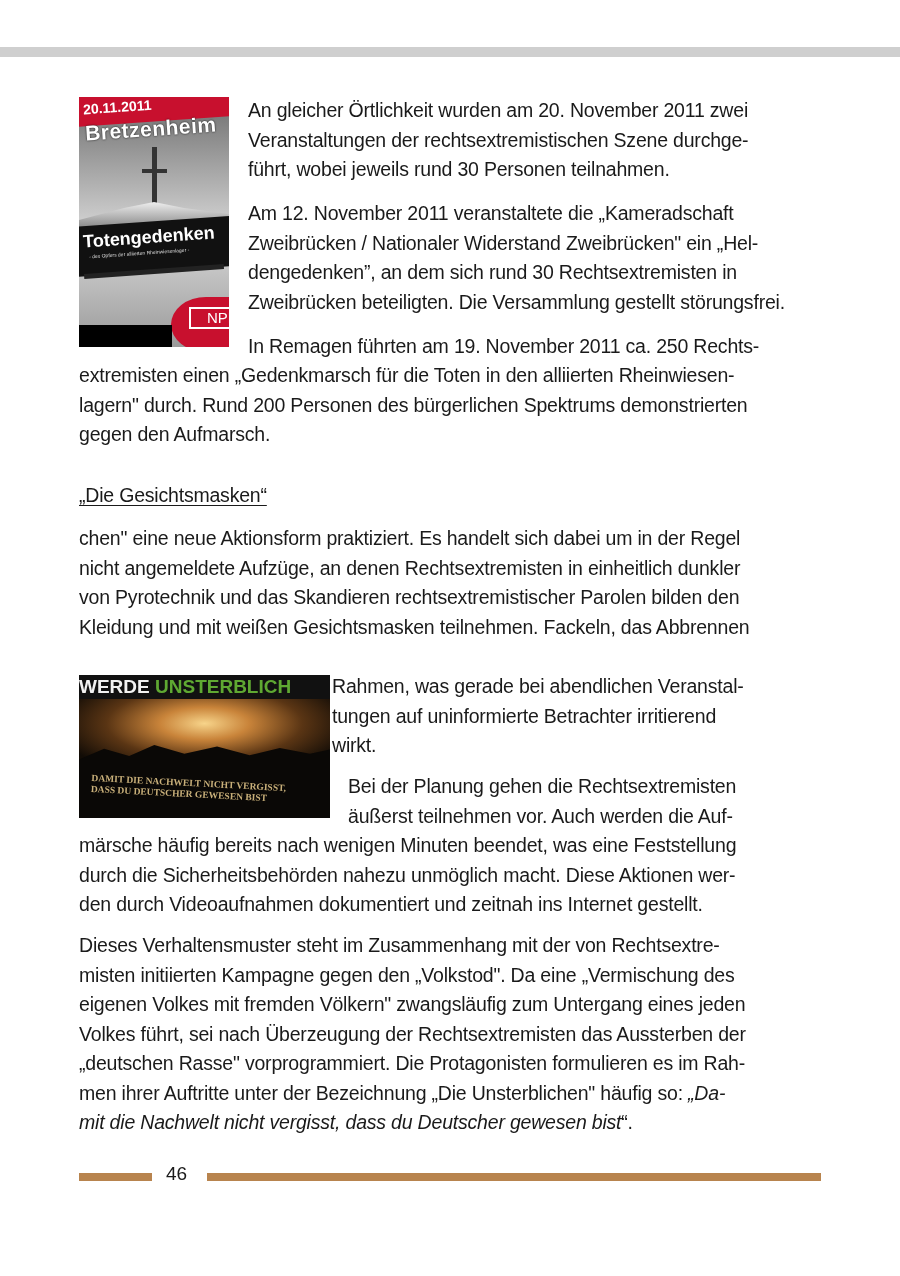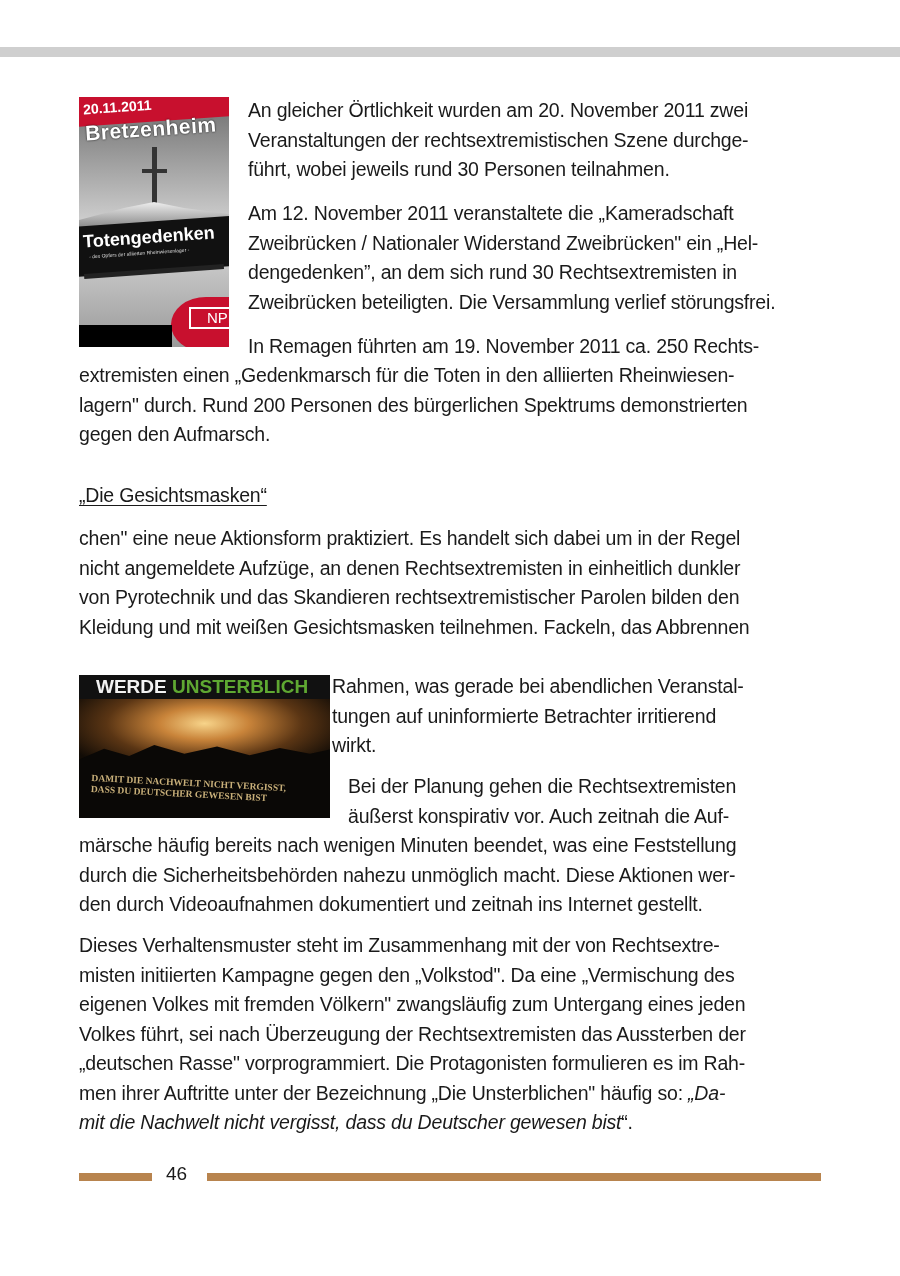--- a/index.html
+++ b/index.html
@@ -24,21 +24,21 @@
   .poster .black-band { position: absolute; left: -10px; top: 124px; width: 180px; height: 50px; background: #111; transform: rotate(-4deg); }
   .poster .title2 { position: absolute; left: 4px; top: 130px; color: #fff; font-weight: bold; font-size: 18px; transform: rotate(-4deg); }
   .poster .sub2 { position: absolute; left: 10px; top: 153px; color: #ddd; font-size: 5px; transform: rotate(-4deg); }
   .poster .info { position: absolute; left: 5px; top: 172px; width: 140px; height: 5px; background: #222; transform: rotate(-4deg); }
   .poster .npd-blob { position: absolute; left: 92px; top: 200px; width: 70px; height: 55px; background: #c8102e; border-radius: 50% 10px 10px 50%; }
   .poster .npd { position: absolute; left: 110px; top: 210px; color: #fff; font-weight: normal; font-size: 15px; border: 2px solid #fff; padding: 0 16px; line-height: 18px; }
   .poster .redact { position: absolute; left: 0; top: 228px; width: 93px; height: 22px; background: #000; }
 
   
   .torch-img { position: absolute; left: 79px; top: 675px; width: 251px; height: 143px; background: #0c0a07; overflow: hidden; }
-  .torch-img .banner { position: absolute; left: 0; top: 0; width: 251px; height: 24px; background: #111; font-weight: bold; font-size: 19px; line-height: 24px; padding-left: 17px; box-sizing: border-box; white-space: nowrap; }
+  .torch-img .banner { position: absolute; left: 0; top: 0; width: 251px; height: 24px; background: #111; font-weight: bold; font-size: 19px; line-height: 24px; padding-left: 0; box-sizing: border-box; white-space: nowrap; }
   .torch-img .w1 { color: #f2f2f2; }
   .torch-img .w2 { color: #5fa832; }
   .torch-img .glow { position: absolute; left: 0; top: 24px; width: 251px; height: 70px;
       background: radial-gradient(ellipse at 50% 35%, #f7d48a 0%, #c9843a 25%, #5a3514 55%, #120c06 85%); }
   .torch-img .crowd { position: absolute; left: 0; top: 70px; width: 251px; height: 73px; background: #0a0806; clip-path: polygon(0 20%, 10% 5%, 20% 15%, 30% 0, 42% 12%, 55% 2%, 68% 14%, 80% 4%, 92% 12%, 100% 6%, 100% 100%, 0 100%); }
   .torch-img .slogan { position: absolute; left: 12px; top: 103px; color: #c9b07a; font-family: "Liberation Serif", serif; font-size: 9.5px; line-height: 11px; transform: rotate(3deg); font-weight: bold; white-space: nowrap; }
 
   .footer-left { position: absolute; left: 79px; top: 1173px; width: 73px; height: 8px; background: #b8844e; }
   .footer-right { position: absolute; left: 207px; top: 1173px; width: 614px; height: 8px; background: #b8844e; }
   .page-num { position: absolute; left: 166px; top: 1162px; font-size: 19px; line-height: 24px; color: #1a1a1a; }
@@ -67,21 +67,21 @@
 <p class="para" style="left:248px; top:96px;">
   <span class="line">An gleicher Örtlichkeit wurden am 20. November 2011 zwei</span>
   <span class="line">Veranstaltungen der rechtsextremistischen Szene durchge-</span>
   <span class="line">führt, wobei jeweils rund 30 Personen teilnahmen.</span>
 </p>
 
 <p class="para" style="left:248px; top:199px;">
   <span class="line">Am 12. November 2011 veranstaltete die „Kameradschaft</span>
   <span class="line">Zweibrücken / Nationaler Widerstand Zweibrücken" ein „Hel-</span>
   <span class="line">dengedenken”, an dem sich rund 30 Rechtsextremisten in</span>
-  <span class="line">Zweibrücken beteiligten. Die Versammlung verlief störungsfrei.</span>
+  <span class="line">Zweibrücken beteiligten. Die Versammlung gestellt störungsfrei.</span>
 </p>
 
 <p class="para" style="left:248px; top:332px;text-align:center;">
   <span class="line">In Remagen führten am 19. November 2011 ca. 250 Rechts-</span>
 </p>
 <p class="para" style="left:79px; top:361px;">
   <span class="line">extremisten einen „Gedenkmarsch für die Toten in den alliierten Rheinwiesen-</span>
   <span class="line">lagern" durch. Rund 200 Personen des bürgerlichen Spektrums demonstrierten</span>
   <span class="line">gegen den Aufmarsch.</span>
 </p>
@@ -109,21 +109,21 @@
 </div>
 
 <p class="para" style="left:332px; top:672px;">
   <span class="line">Rahmen, was gerade bei abendlichen Veranstal-</span>
   <span class="line">tungen auf uninformierte Betrachter irritierend</span>
   <span class="line">wirkt.</span>
 </p>
 
 <p class="para" style="left:348px; top:772px;">
   <span class="line">Bei der Planung gehen die Rechtsextremisten</span>
-  <span class="line">äußerst konspirativ vor. Auch zeitnah die Auf-</span>
+  <span class="line">äußerst teilnehmen vor. Auch werden die Auf-</span>
 </p>
 <p class="para" style="left:79px; top:831px;">
   <span class="line">märsche häufig bereits nach wenigen Minuten beendet, was eine Feststellung</span>
   <span class="line">durch die Sicherheitsbehörden nahezu unmöglich macht. Diese Aktionen wer-</span>
   <span class="line">den durch Videoaufnahmen dokumentiert und zeitnah ins Internet gestellt.</span>
 </p>
 
 <p class="para" style="left:79px; top:931px;">
   <span class="line">Dieses Verhaltensmuster steht im Zusammenhang mit der von Rechtsextre-</span>
   <span class="line">misten initiierten Kampagne gegen den „Volkstod". Da eine „Vermischung des</span>

